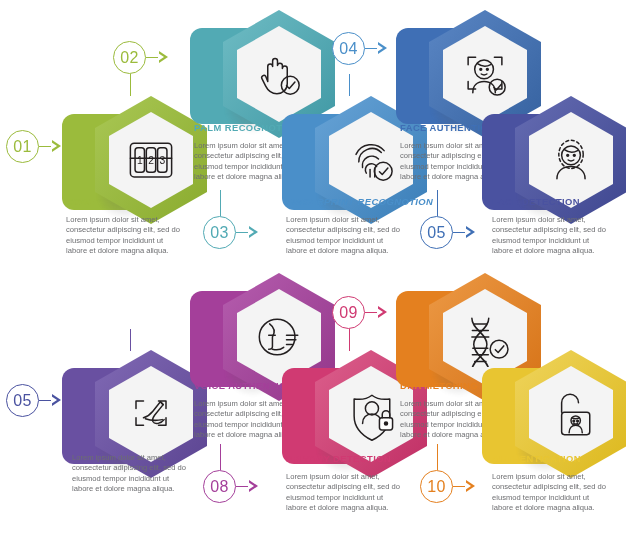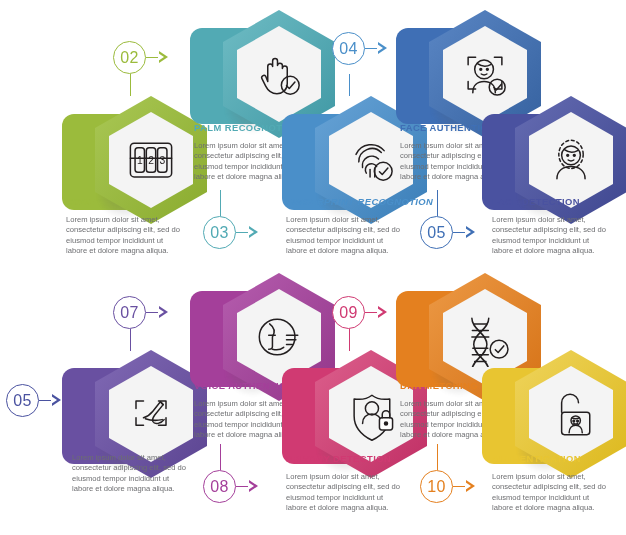--- a/index.html
+++ b/index.html
@@ -413,20 +413,26 @@
             <circle cx="39" cy="39.5" r="0.9" fill="#231f20"></circle>
             <path d="M35 42 q2 1.5 4 0"></path>
           </svg>
         </div>
       </div>
     </div>
     <div class="block" style="left: 492px; top: 453px;">
       <div class="ttl" style="color: rgb(232, 197, 49);">AUTHENTICATION</div>
       <p class="body">Lorem ipsum dolor sit amet, consectetur adipiscing elit, sed do eiusmod tempor incididunt ut labore et dolore magna aliqua.</p>
     </div>
+    <div class="badge" style="left: 6px; top: 130px; color: rgb(155, 187, 60);">
+      <div class="circ"></div>
+      <div class="num">01</div>
+      <div class="bar"></div>
+      <div class="tri"></div>
+    </div>
     <div class="stem" style="left: 129.5px; top: 74px; height: 22px; background: rgb(155, 187, 60);"></div>
     <div class="badge" style="left: 113px; top: 41px; color: rgb(155, 187, 60);">
       <div class="circ"></div>
       <div class="num">02</div>
       <div class="bar"></div>
       <div class="tri"></div>
     </div>
     <div class="stem" style="left: 219.5px; top: 190px; height: 26px; background: rgb(82, 170, 180);"></div>
     <div class="badge" style="left: 203px; top: 216px; color: rgb(82, 170, 180);">
       <div class="circ"></div>
@@ -448,26 +454,20 @@
       <div class="bar"></div>
       <div class="tri"></div>
     </div>
     <div class="badge" style="left: 6px; top: 384px; color: rgb(74, 82, 160);">
       <div class="circ"></div>
       <div class="num">05</div>
       <div class="bar"></div>
       <div class="tri"></div>
     </div>
     <div class="stem" style="left: 129.5px; top: 329px; height: 22px; background: rgb(105, 80, 161);"></div>
-    <div class="badge" style="left: 113px; top: 296px; color: rgb(105, 80, 161);">
-      <div class="circ"></div>
-      <div class="num">07</div>
-      <div class="bar"></div>
-      <div class="tri"></div>
-    </div>
     <div class="stem" style="left: 219.5px; top: 444px; height: 26px; background: rgb(164, 63, 154);"></div>
     <div class="badge" style="left: 203px; top: 470px; color: rgb(164, 63, 154);">
       <div class="circ"></div>
       <div class="num">08</div>
       <div class="bar"></div>
       <div class="tri"></div>
     </div>
     <div class="stem" style="left: 348.5px; top: 329px; height: 22px; background: rgb(208, 58, 114);"></div>
     <div class="badge" style="left: 332px; top: 296px; color: rgb(208, 58, 114);">
       <div class="circ"></div>

